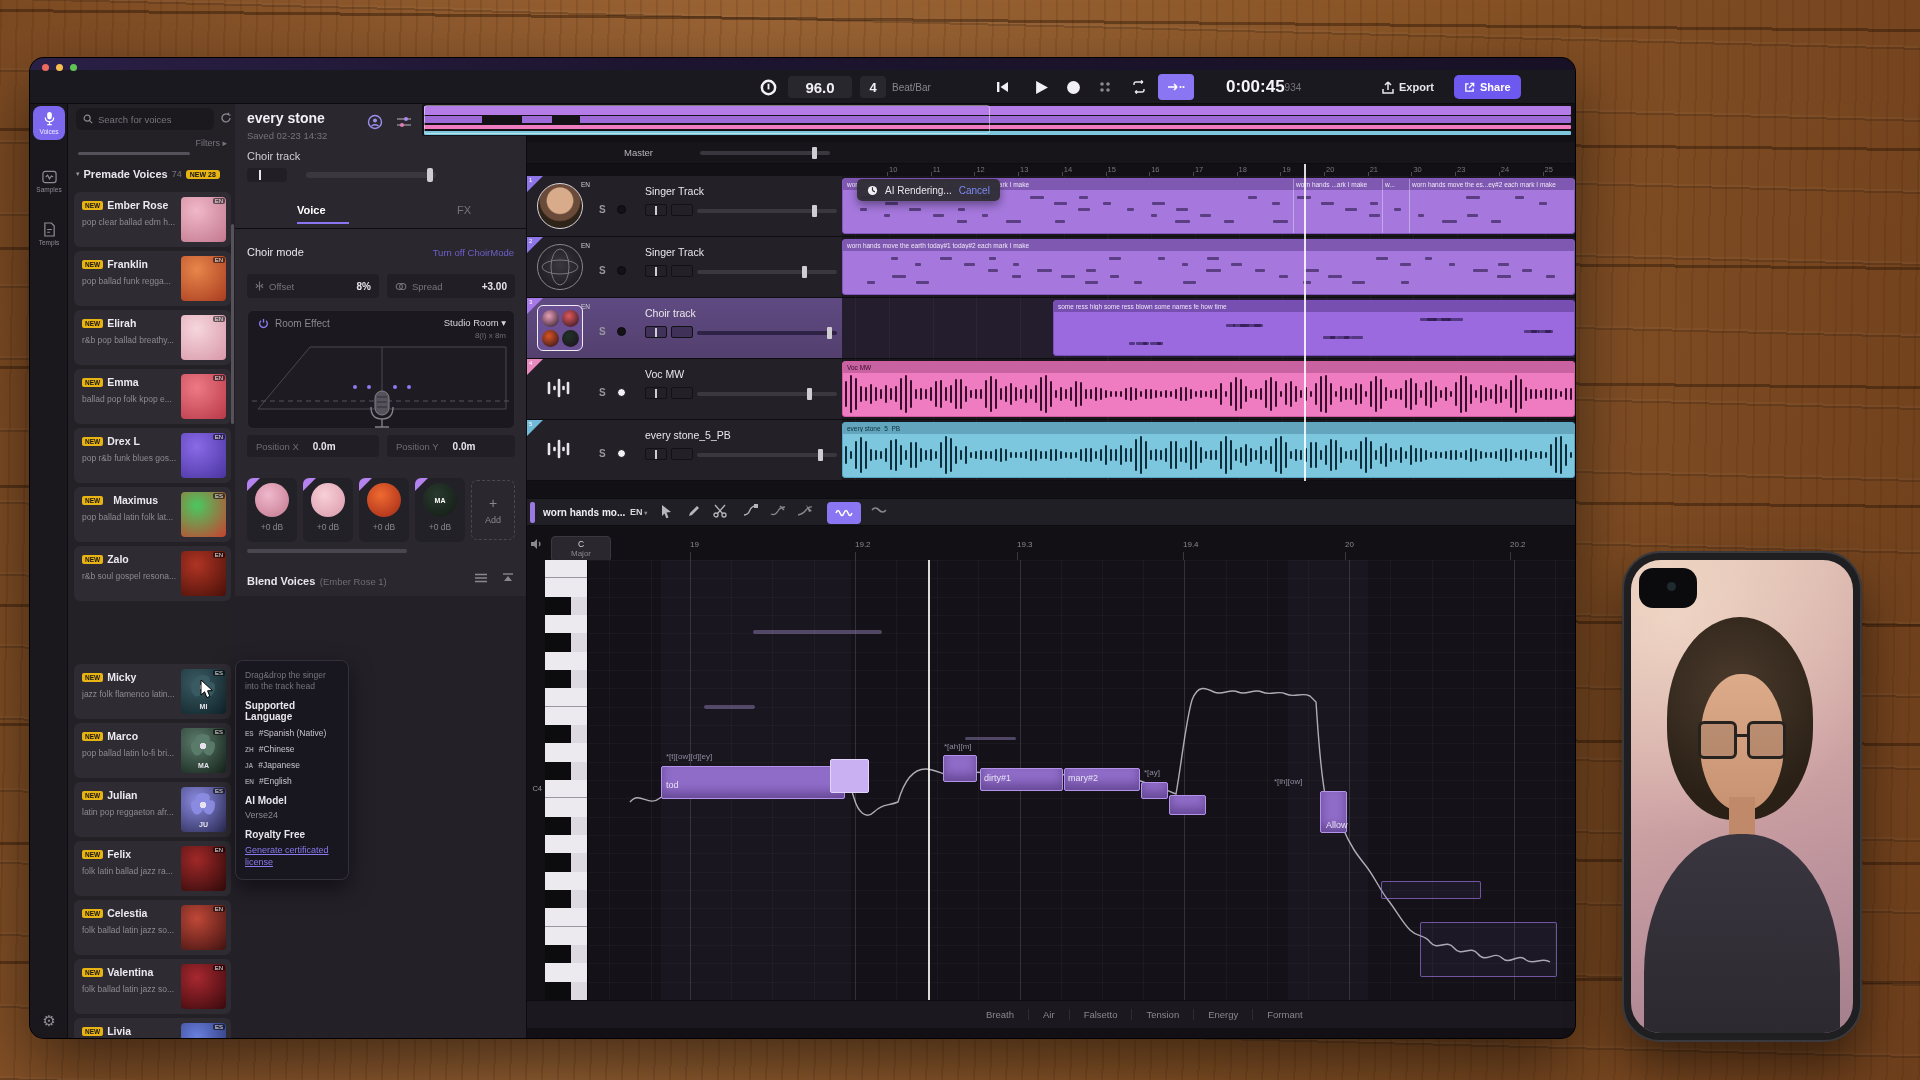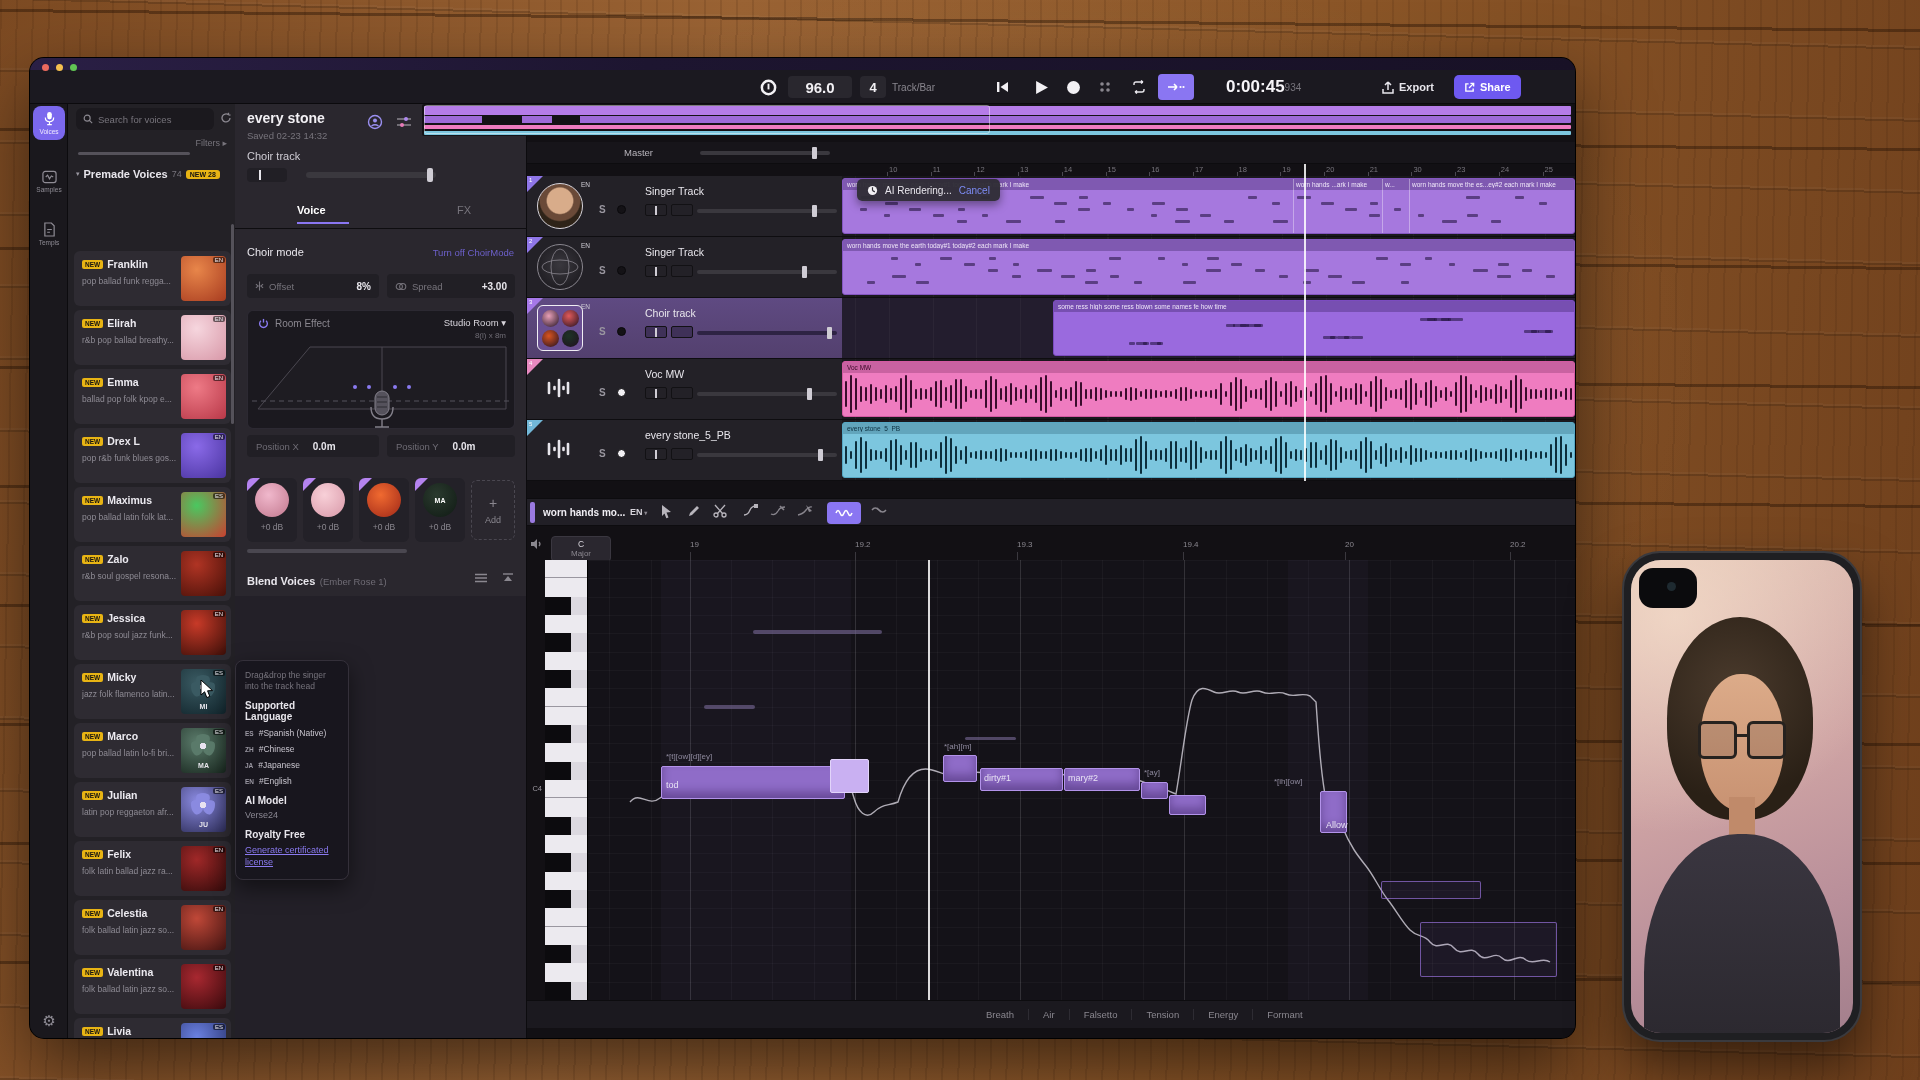--- a/index.html
+++ b/index.html
@@ -154,21 +154,21 @@
             <circle cx="10" cy="10" r="7" fill="none" stroke="#f2f0f4" stroke-width="2.6"></circle>
             <rect x="9" y="6" width="2" height="6" fill="#f2f0f4"></rect>
           </svg>
       </div>
       <div class="tb-abs" style="left:758px">
           <div class="valbox" style="width:64px;height:22px;font-size:15px">96.0</div>
         </div>
       <div class="tb-abs" style="left:830px">
           <div class="valbox" style="width:26px;height:22px;font-size:13px">4</div>
         </div>
-      <div class="tb-abs" style="left:862px;font-size:10px;color:#8a878f">Track/Bar</div>
+      <div class="tb-abs" style="left:862px;font-size:10px;color:#8a878f">Beat/Bar</div>
       <div class="tb-abs icobtn" style="left:962px;width:22px">
         <svg width="14" height="14" viewBox="0 0 14 14">
             <rect x="1" y="2" width="2.4" height="10" fill="#f2f0f4"></rect>
             <path d="M12 2 L4.5 7 L12 12 Z" fill="#f2f0f4"></path>
           </svg>
       </div>
       <div class="tb-abs icobtn" style="left:1000px;width:22px">
         <svg width="15" height="15" viewBox="0 0 14 14">
             <path d="M2 1 L13 7 L2 13 Z" fill="#f2f0f4"></path>
           </svg>
@@ -263,20 +263,30 @@
         </div>
         <div class="filters"><span>Filters</span> <span>▸</span></div>
         <div class="vscroll-top"></div>
         <div class="sect">
           <span style="color:#9a97a0;font-size:7px">▾</span>
           <span style="color:#e8e6ec;font-size:11px;font-weight:bold">Premade Voices</span>
           <span style="color:#77747c;font-size:9px">74</span>
           <span class="badge-new28">NEW 28</span>
         </div>
         <div class="vlist" id="voice-list">
+            <div class="vcard" style="top: 0px;">
+              <div style="position: absolute; left: 8px; top: 7px; display: flex; align-items: center; gap: 4px;">
+                <span class="vnew">NEW</span>
+                <span class="vname">Ember Rose</span>
+              </div>
+              <div class="vdesc">pop clear ballad edm h...</div>
+              <div class="vthumb" style="background: radial-gradient(circle at 35% 30%, rgb(240, 184, 200), rgb(194, 120, 142));">
+                <span class="vlang">EN</span>
+              </div>
+            </div>
             <div class="vcard" style="top: 59px;">
               <div style="position: absolute; left: 8px; top: 7px; display: flex; align-items: center; gap: 4px;">
                 <span class="vnew">NEW</span>
                 <span class="vname">Franklin</span>
               </div>
               <div class="vdesc">pop ballad funk regga...</div>
               <div class="vthumb" style="background: radial-gradient(circle at 35% 30%, rgb(232, 134, 74), rgb(168, 60, 32));">
                 <span class="vlang">EN</span>
               </div>
             </div>
@@ -304,46 +314,36 @@
               <div style="position: absolute; left: 8px; top: 7px; display: flex; align-items: center; gap: 4px;">
                 <span class="vnew">NEW</span>
                 <span class="vname">Drex L</span>
               </div>
               <div class="vdesc">pop r&amp;b funk blues gos...</div>
               <div class="vthumb" style="background: radial-gradient(circle at 35% 30%, rgb(138, 106, 232), rgb(74, 52, 160));">
                 <span class="vlang">EN</span>
               </div>
             </div>
             <div class="vcard" style="top: 295px;">
-              <div style="position: absolute; left: 8px; top: 7px; display: flex; align-items: center; gap: 4px; justify-content: flex-end;">
+              <div style="position: absolute; left: 8px; top: 7px; display: flex; align-items: center; gap: 10px; justify-content: flex-end;">
                 <span class="vnew">NEW</span>
                 <span class="vname">Maximus</span>
               </div>
               <div class="vdesc">pop ballad latin folk lat...</div>
               <div class="vthumb" style="background: radial-gradient(circle at 35% 30%, rgb(74, 200, 96), rgb(200, 64, 48));">
                 <span class="vlang">ES</span>
               </div>
             </div>
             <div class="vcard" style="top: 354px;">
               <div style="position: absolute; left: 8px; top: 7px; display: flex; align-items: center; gap: 4px;">
                 <span class="vnew">NEW</span>
                 <span class="vname">Zalo</span>
               </div>
               <div class="vdesc">r&amp;b soul gospel resona...</div>
               <div class="vthumb" style="background: radial-gradient(circle at 35% 30%, rgb(176, 52, 36), rgb(72, 16, 8));">
-                <span class="vlang">EN</span>
-              </div>
-            </div>
-            <div class="vcard" style="top: 413px;">
-              <div style="position: absolute; left: 8px; top: 7px; display: flex; align-items: center; gap: 4px;">
-                <span class="vnew">NEW</span>
-                <span class="vname">Jessica</span>
-              </div>
-              <div class="vdesc">r&amp;b pop soul jazz funk...</div>
-              <div class="vthumb" style="background: radial-gradient(circle at 35% 30%, rgb(200, 58, 40), rgb(58, 14, 8));">
                 <span class="vlang">EN</span>
               </div>
             </div>
             <div class="vcard" style="top: 472px;">
               <div style="position: absolute; left: 8px; top: 7px; display: flex; align-items: center; gap: 4px;">
                 <span class="vnew">NEW</span>
                 <span class="vname">Micky</span>
               </div>
               <div class="vdesc">jazz folk flamenco latin...</div>
               <div class="vthumb" style="background: radial-gradient(circle at 35% 30%, rgb(58, 90, 98), rgb(16, 35, 42));">

